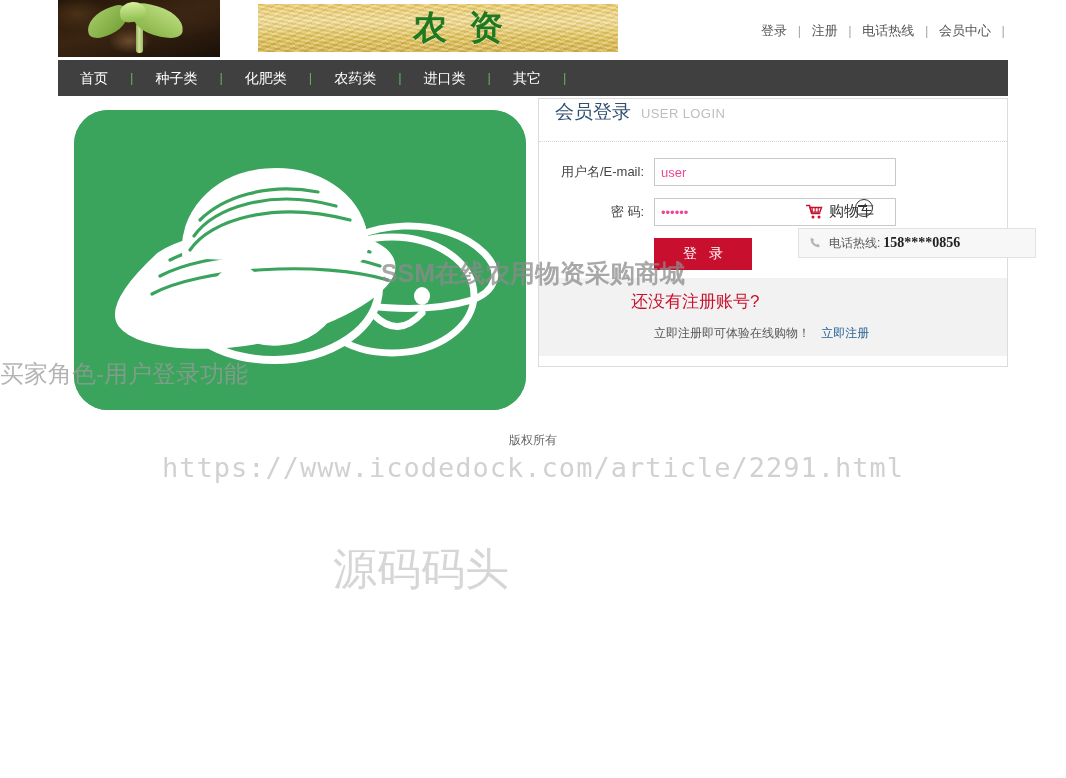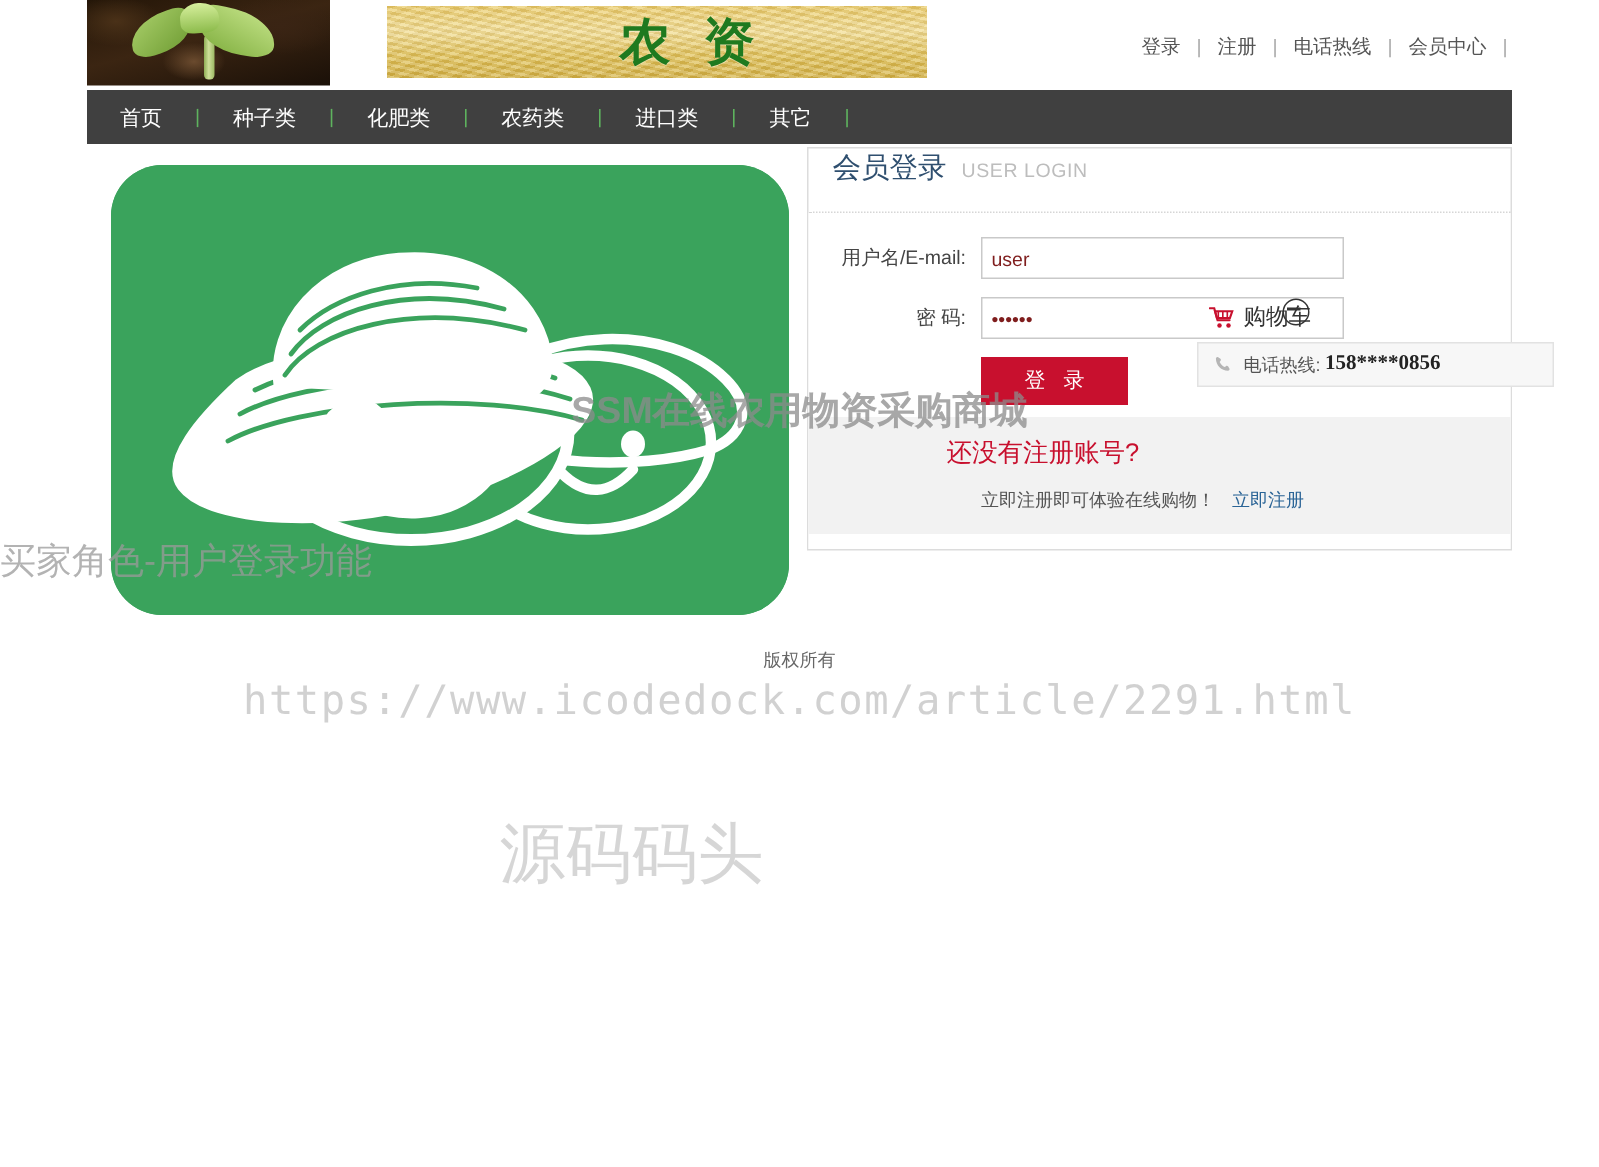--- a/index.html
+++ b/index.html
@@ -187,21 +187,21 @@
     padding-right: 10px;
     font-size: 13px;
     color: #444;
   }
   .form-input {
     width: 228px;
     height: 26px;
     border: 1px solid #c9c9c9;
     background: #fff;
     font-size: 13px;
-    color: #7f1d1d;
+    color: #ec4899;
     padding: 0 6px;
     font-family: "Liberation Sans", sans-serif;
     box-sizing: content-box;
     outline: none;
   }
   .btn-row {
     display: flex;
     align-items: center;
   }
   .btn-spacer { width: 115px; }

